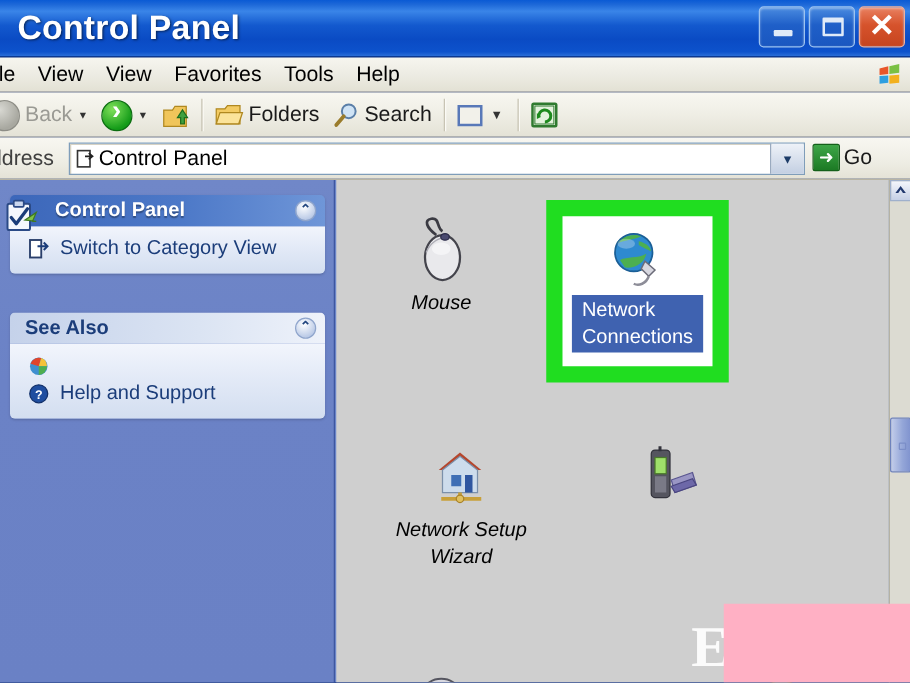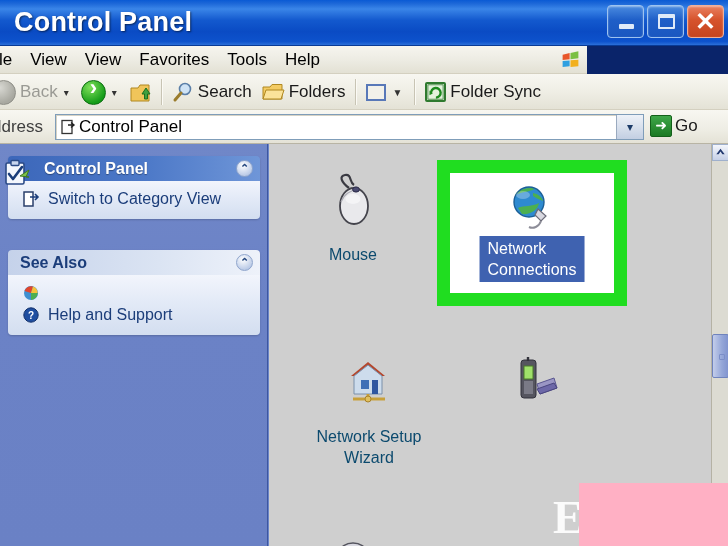--- a/index.html
+++ b/index.html
@@ -46,21 +46,21 @@
     border:2px solid #dfeaf8; border-top-width:4px; border-radius:1px;
   }
   .glyph-close{
     position:absolute; left:0; top:0; width:100%; height:100%;
     color:#fff; font-size:25px; font-weight:bold; line-height:31px;
     text-align:center; font-family:"Liberation Sans", sans-serif;
   }
 
   
   .menubar{
-    position:absolute; left:0; top:46px; width:587px; height:28px;
+    position:absolute; left:0; top:46px; width:728px; height:28px;
     background:linear-gradient(to bottom,#f6f5ef 0%,#ecebe2 55%,#e3e1d4 100%);
     border-bottom:1px solid #d4d0c0;
     text-align:center;
   }
   .menu-items{ position:absolute; left:-10px; top:3px; display:flex; }
   .menu-item{
     font-size:17px; color:#000; padding:1px 9px; white-space:nowrap;
   }
   .flag-ico{
     position:absolute; right:6px; top:4px; width:21px; height:20px;
@@ -169,25 +169,25 @@
   }
 
   
   .content{
     position:absolute; left:269px; top:0; width:442px; height:402px;
     background:#cfcfcf; overflow:hidden;
   }
   .grid{ position:absolute; left:0; top:0; width:442px; height:402px; }
   .cell{ position:absolute; text-align:center; }
   .cell-ico{ width:56px; height:56px; margin:0 auto; position:relative; }
-  .cell-lbl{ font-size:16px; color:#0c4a6e; line-height:21px; margin-top:16px; white-space:pre-line; }
+  .cell-lbl{ font-size:16px; color:#000000; line-height:21px; margin-top:4px; white-space:pre-line;font-style:italic; }
 
   
   .hl-box{
-    position:absolute; left:168px; top:16px; width:190px; height:146px;
+    position:absolute; left:168px; top:16px; width:146px; height:146px;
     background:#20dd20; padding:13px;
   }
   .hl-inner{ width:100%; height:100%; background:#ffffff; position:relative; }
   .hl-ico{ position:absolute; left:50%; top:10px; transform:translateX(-50%);
     width:54px; height:50px; }
   .hl-lbl{
     position:absolute; left:50%; transform:translateX(-50%); top:63px;
     background:#3f62b0; color:#ffffff; font-size:16px; line-height:21px;
     padding:2px 8px; white-space:pre-line;
   }
@@ -271,46 +271,45 @@
         <span class="tb-caret">▾</span>
       </div>
       <div class="tb-btn">
         <svg class="ico-up" viewBox="0 0 22 24">
           <path d="M2 8 L9 8 L11 5 L20 5 L20 21 L2 21 Z" fill="#f0c55a" stroke="#b08820"></path>
           <path d="M13 14 L17 8 L21 14 L18.5 14 L18.5 19 L15.5 19 L15.5 14 Z" fill="#3fa03f" stroke="#1d6e1d"></path>
         </svg>
       </div>
       <div class="tb-sep"></div>
       <div class="tb-btn">
+        <svg class="ico-folders" viewBox="0 0 23 20">
+          <path d="M1 5 L8 5 L10 2.5 L20 2.5 L20 17 L1 17 Z" fill="#f3cb63" stroke="#b08820"></path>
+          <path d="M4 8 L22 8 L19 17 L1 17 Z" fill="#fbe39a" stroke="#b08820"></path>
+        </svg>
+        <span class="tb-label">Folders</span>
+      </div>
+      <div class="tb-btn">
         <svg class="ico-search" viewBox="0 0 22 22">
           <circle cx="13" cy="8" r="5.5" fill="#cfe3f5" stroke="#5b7fa8" stroke-width="1.6"></circle>
           <path d="M9 12 L3 19" stroke="#9a7c2c" stroke-width="3" stroke-linecap="round"></path>
         </svg>
         <span class="tb-label">Search</span>
       </div>
-      <div class="tb-btn">
-        <svg class="ico-folders" viewBox="0 0 23 20">
-          <path d="M1 5 L8 5 L10 2.5 L20 2.5 L20 17 L1 17 Z" fill="#f3cb63" stroke="#b08820"></path>
-          <path d="M4 8 L22 8 L19 17 L1 17 Z" fill="#fbe39a" stroke="#b08820"></path>
-        </svg>
-        <span class="tb-label">Folders</span>
-      </div>
       <div class="tb-sep"></div>
       <div class="tb-btn">
         <span class="ico ico-views"></span>
         <span class="tb-caret">▼</span>
       </div>
       <div class="tb-sep"></div>
       <div class="tb-btn">
         <svg class="ico-sync" viewBox="0 0 21 20">
           <rect x="1" y="1" width="19" height="18" fill="#e4f2dd" stroke="#2f7a2f"></rect>
           <path d="M5 12 A6 6 0 1 1 11 17" fill="none" stroke="#1e8a1e" stroke-width="3"></path>
           <path d="M3 8 L7 12 L3 14 Z" fill="#1e8a1e"></path>
         </svg>
-        <span class="tb-label">Folder Sync</span>
       </div>
     </div>
   </div>
 
   <div class="addrbar">
     <div class="addr-label">ddress</div>
     <div class="addr-box">
       <svg class="addr-ico" viewBox="0 0 16 17">
         <rect x="2" y="1.5" width="10" height="13" fill="#ffffff" stroke="#333" stroke-width="1.3"></rect>
         <path d="M8 6 L14 6 M11 3.5 L14 6 L11 8.5" stroke="#222" stroke-width="1.4" fill="none"></path>

